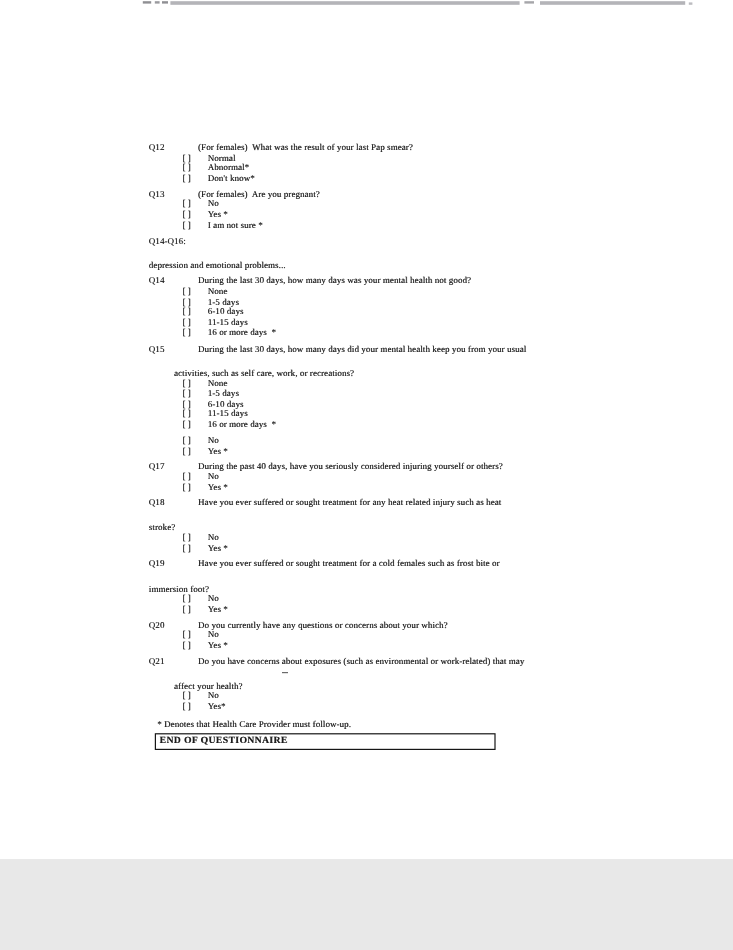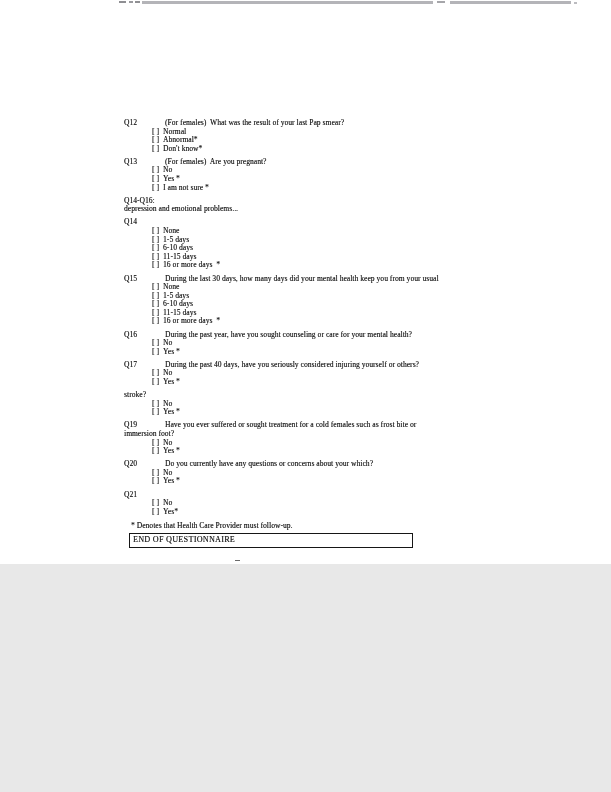--- a/index.html
+++ b/index.html
@@ -1,19 +1,19 @@
 <!DOCTYPE html>
 <html><head>
 <meta charset="utf-8">
 <style>
   html, body { margin: 0; padding: 0; background: #e8e8e8; }
   .page {
     position: relative;
     width: 611px;
-    height: 564px;
+    height: 716px;
     margin: 0 auto;
     background: #ffffff;
     overflow: hidden;
     font-family: "Liberation Serif", serif;
     color: #1c1c1c;
     text-shadow: 0.25px 0 0 rgba(20,20,20,0.65); 
   }
 
   
   .art { position: absolute; }
@@ -32,41 +32,41 @@
     width: 611px;
     font-size: 7.4px;
     line-height: 8.6px;
     letter-spacing: 0.1px;
   }
 
   .q-block { margin: 0 0 4.5px 0; }
   .q-row { display: flex; }
   .q-label { flex: 0 0 auto; min-width: 17px; margin-left: 124px; white-space: pre; }
   .q-text  { margin-left: 4px; white-space: pre; padding-left: 20px; }
-  .q-line2 { white-space: pre; }
+  .q-line2 { white-space: pre; margin-top: 12px; }
   .q-line2.margin { margin-left: 124px; }
   .q-line2.text   { margin-left: 145px; }
 
   .opt-row { display: flex; margin-left: 152px; }
   .opt-box { flex: 0 0 auto; white-space: pre; }
-  .opt-text { margin-left: 4px; white-space: pre; }
+  .opt-text { margin-left: 14px; white-space: pre; }
 
   .footnote {
     margin: 6px 0 2.5px 131px;
     white-space: pre;
     text-underline-offset: 1.5px;
   }
 
   .end-box {
     margin-left: 129px;
     width: 279px;
     border: 1.5px solid #161616;
     padding: 1.5px 0 2px 3px;
     font-size: 8px;
-    font-weight: normal;
+    font-weight: bold;
     letter-spacing: 0.35px;
     white-space: pre;
   }
 </style>
 </head>
 <body>
 
 <div class="page">
 
   <div class="art art-d1"></div>
@@ -133,20 +133,21 @@
     </div>
     <div class="q-line2 margin">depression and emotional problems...</div>
     <div>
       
     </div>
   </div>
 
   <div class="q-block">
     <div class="q-row">
       <span class="q-label">Q14</span>
+      <span class="q-text">During the last 30 days, how many days was your mental health not good?</span>
     </div>
 
     <div>
 
     <div class="opt-row">
         <span class="opt-box">[ ]</span>
         <span class="opt-text">None</span>
       </div>
             <div class="opt-row">
         <span class="opt-box">[ ]</span>
@@ -165,20 +166,21 @@
         <span class="opt-text">16 or more days  *</span>
       </div>
           </div>
   </div>
 
   <div class="q-block">
     <div class="q-row">
       <span class="q-label">Q15</span>
       <span class="q-text">During the last 30 days, how many days did your mental health keep you from your usual</span>
     </div>
+    <div class="q-line2 text">activities, such as self care, work, or recreations?</div>
     <div>
 
     <div class="opt-row">
         <span class="opt-box">[ ]</span>
         <span class="opt-text">None</span>
       </div>
             <div class="opt-row">
         <span class="opt-box">[ ]</span>
         <span class="opt-text">1-5 days</span>
       </div>
@@ -191,24 +193,20 @@
         <span class="opt-text">11-15 days</span>
       </div>
             <div class="opt-row">
         <span class="opt-box">[ ]</span>
         <span class="opt-text">16 or more days  *</span>
       </div>
           </div>
   </div>
 
   <div class="q-block">
-    <div class="q-row">
-      <span class="q-label">Q16</span>
-      <span class="q-text">During the past year, have you sought counseling or care for your mental health?</span>
-    </div>
 
     <div>
 
     <div class="opt-row">
         <span class="opt-box">[ ]</span>
         <span class="opt-text">No</span>
       </div>
             <div class="opt-row">
         <span class="opt-box">[ ]</span>
         <span class="opt-text">Yes *</span>
@@ -229,20 +227,24 @@
         <span class="opt-text">No</span>
       </div>
             <div class="opt-row">
         <span class="opt-box">[ ]</span>
         <span class="opt-text">Yes *</span>
       </div>
           </div>
   </div>
 
   <div class="q-block">
+    <div class="q-row">
+      <span class="q-label">Q18</span>
+      <span class="q-text">Have you ever suffered or sought treatment for any heat related injury such as heat</span>
+    </div>
     <div class="q-line2 margin">stroke?</div>
     <div>
 
     <div class="opt-row">
         <span class="opt-box">[ ]</span>
         <span class="opt-text">No</span>
       </div>
             <div class="opt-row">
         <span class="opt-box">[ ]</span>
         <span class="opt-text">Yes *</span>
@@ -284,21 +286,23 @@
             <div class="opt-row">
         <span class="opt-box">[ ]</span>
         <span class="opt-text">Yes *</span>
       </div>
           </div>
   </div>
 
   <div class="q-block">
     <div class="q-row">
       <span class="q-label">Q21</span>
-    </div>
+      <span class="q-text">Do you have concerns about exposures (such as environmental or work-related) that may</span>
+    </div>
+    <div class="q-line2 text">affect your health?</div>
     <div>
 
     <div class="opt-row">
         <span class="opt-box">[ ]</span>
         <span class="opt-text">No</span>
       </div>
             <div class="opt-row">
         <span class="opt-box">[ ]</span>
         <span class="opt-text">Yes*</span>
       </div>

